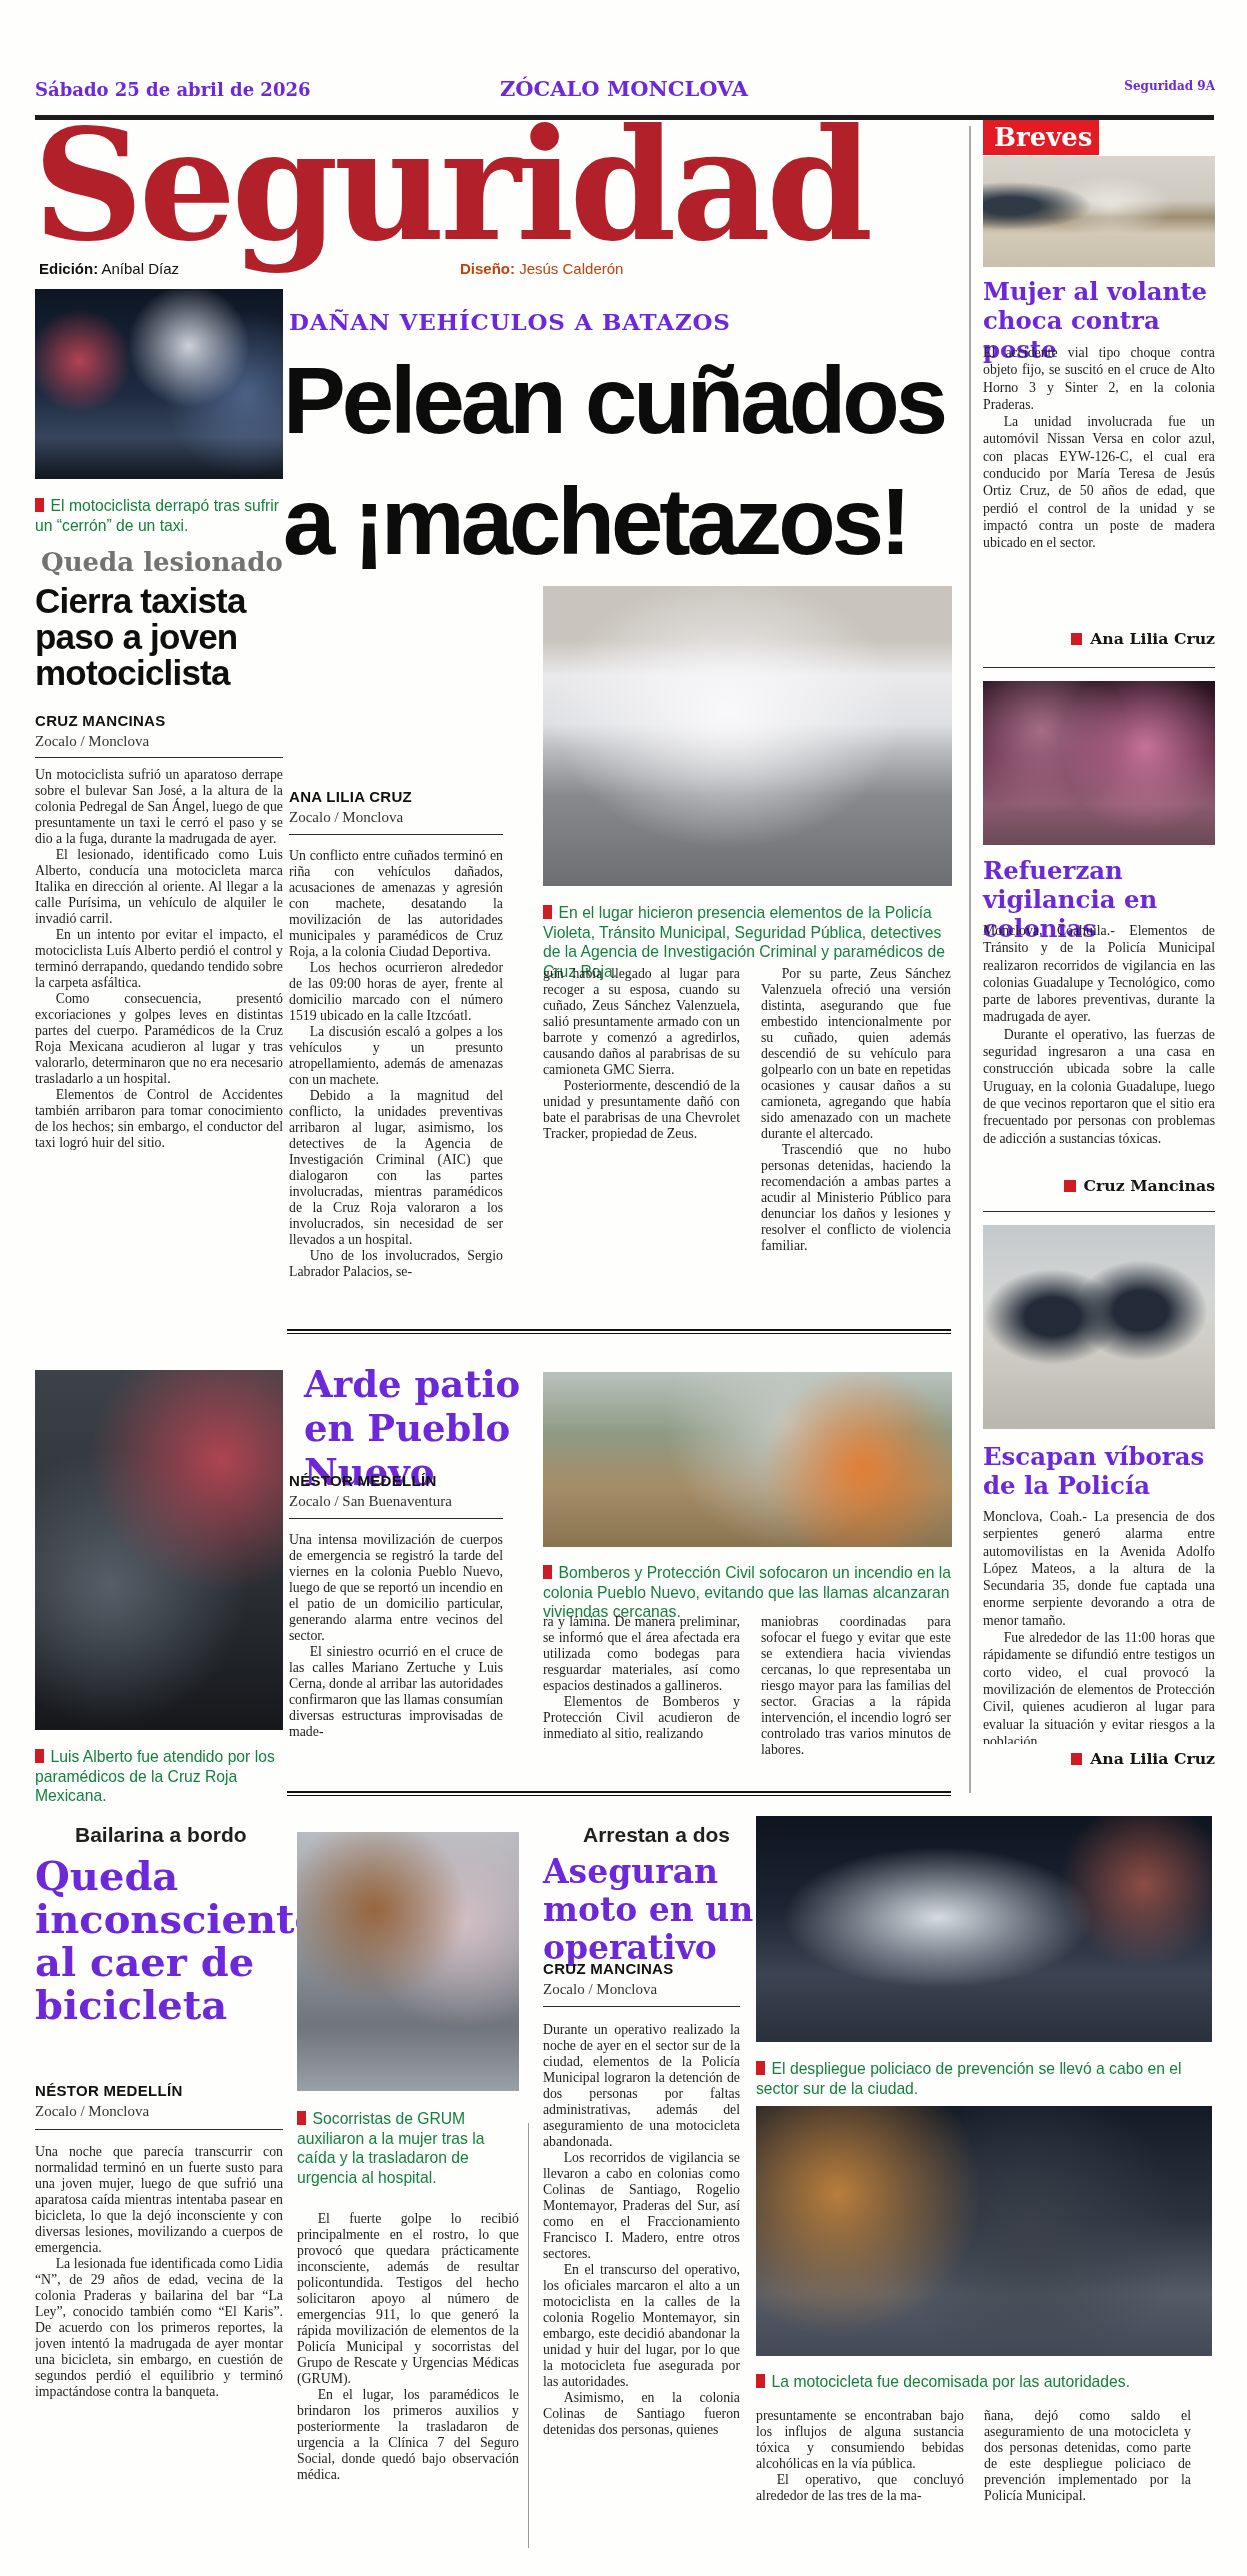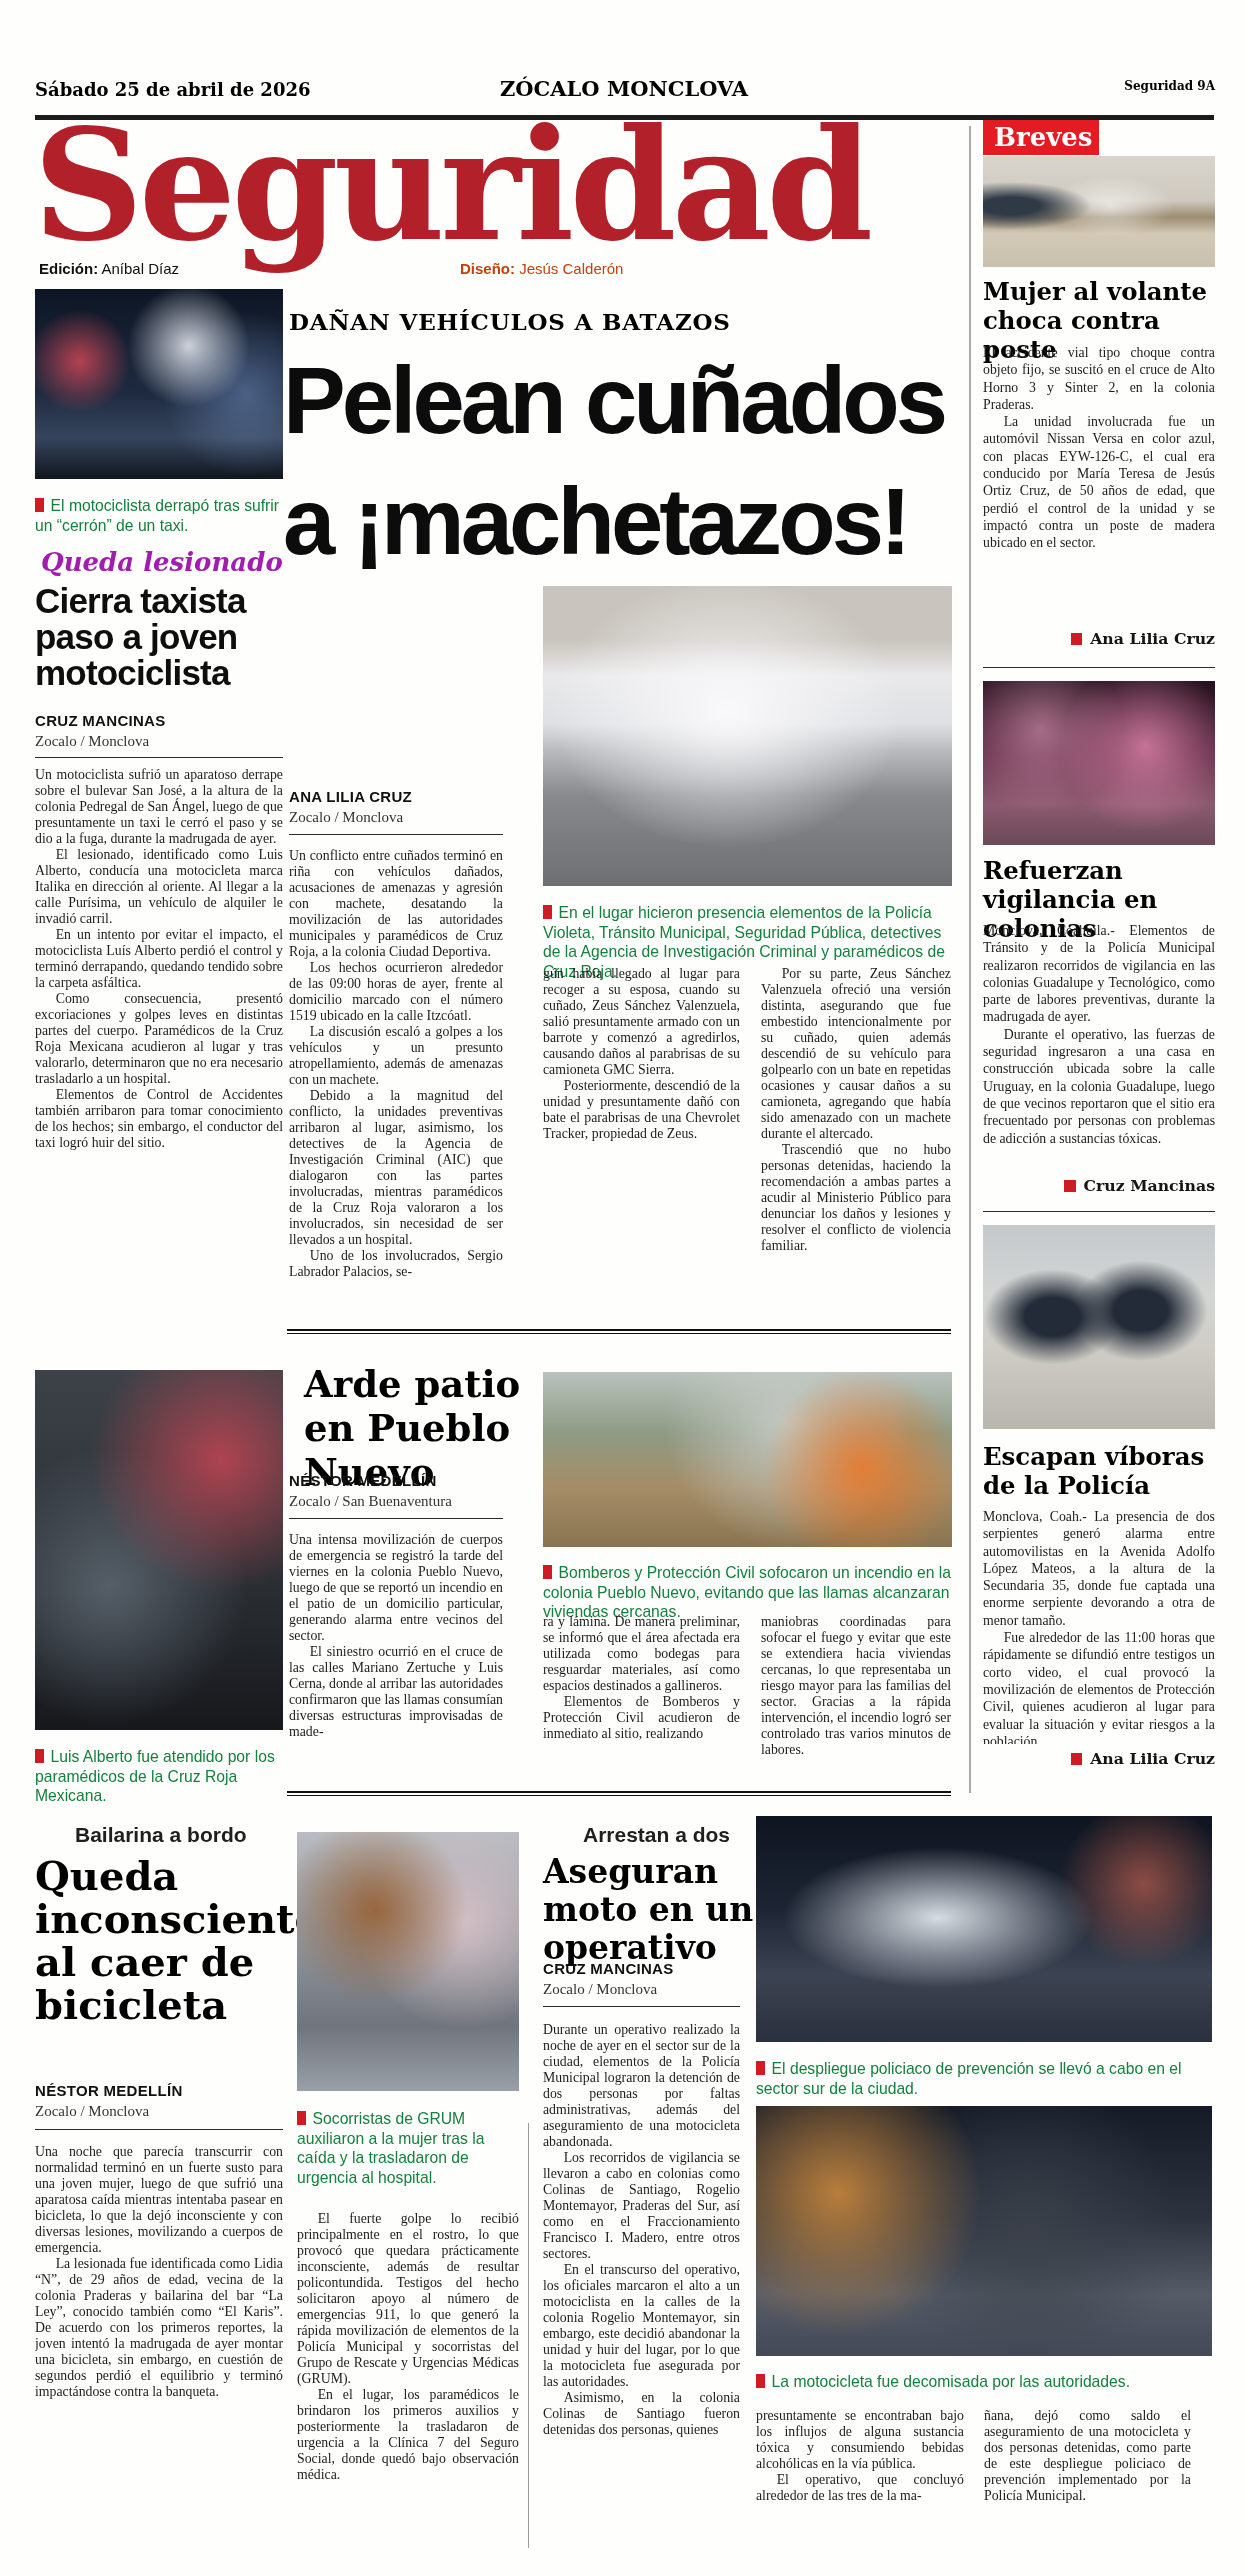--- a/index.html
+++ b/index.html
@@ -1,20 +1,20 @@
 <!DOCTYPE html>
 <html style="font-size:12.6px"><head>
 <meta charset="utf-8">
 <style>
   html,body{margin:0;padding:0;background:#e9e9e9;}
   .page{position:relative;width:1248px;height:2576px;background:#fefefd;overflow:hidden;
         font-family:"Liberation Serif",serif;color:#1b1b1b;}
   .abs{position:absolute;}
   .sans{font-family:"Liberation Sans",sans-serif;}
-  .hser{font-family:"DejaVu Serif",serif;font-weight:bold;color:#000000;}
+  .hser{font-family:"DejaVu Serif",serif;font-weight:bold;color:#6d28d9;}
   .just{text-align:justify;}
   .body-text{font-size:13.8px;line-height:16px;color:#1c1c1c;overflow:hidden;}
   .body-text p{margin:0;}
   .body-text p + p, .body-text p.ind{text-indent:1.5em;}
   .rail-text{font-size:13.8px;line-height:17.3px;}
   .caption{font-family:"Liberation Sans",sans-serif;font-weight:normal;font-size:15.7px;line-height:19.7px;color:#15803d;margin-top:8px;}
   .capsq{display:inline-block;width:8.6px;height:13.4px;background:#cf1b24;margin-right:7px;vertical-align:-0.8px;}
   .credit{font-family:"DejaVu Serif",serif;font-weight:bold;font-size:15.7px;text-align:right;color:#151515;}
   .credit .sq{display:inline-block;width:11.8px;height:11.8px;background:#cf1b24;margin-right:7.9px;vertical-align:-0.8px;}
   .rule{background:#1c1c1c;}
@@ -89,21 +89,21 @@
     <p>Fue alrededor de las 11:00 horas que rápidamente se difundió entre testigos un corto video, el cual provocó la movilización de elementos de Protección Civil, quienes acudieron al lugar para evaluar la situación y evitar riesgos a la población.</p>
   </div>
   <div class="abs credit" style="left:983px;top:1749px;width:232px;">
     <span class="sq"></span><span>Ana Lilia Cruz</span>
   </div>
 
   <div class="ph ph-crash" style="left:35px;top:289px;width:248px;height:190px;"></div>
   <div class="abs caption" style="left:35px;top:488px;width:248px;">
     <span class="capsq"></span><span>El motociclista derrapó tras sufrir un “cerrón” de un taxi.</span>
   </div>
-  <div class="abs hser" style="left:41px;top:547px;font-size:26px;color:#a21caf;font-style:italic;">Queda lesionado</div>
+  <div class="abs hser" style="left:41px;top:547px;font-size:26px;color:#737373;">Queda lesionado</div>
   <div class="abs sans" style="left:35px;top:583px;width:259px;font-size:35px;line-height:36px;font-weight:bold;letter-spacing:-0.8px;color:#0e0e0e;">Cierra taxista paso a joven motociclista</div>
   <div class="abs byl-name" style="left:35px;top:712px;">CRUZ MANCINAS</div>
   <div class="abs byl-agency" style="left:35px;top:733px;">Zocalo / Monclova</div>
   <div class="abs thinrule" style="left:35px;top:757px;width:248px;"></div>
   <div class="abs body-text just" style="left:35px;top:767px;width:248px;height:574px;">
     <p>Un motociclista sufrió un aparatoso derrape sobre el bulevar San José, a la altura de la colonia Pedregal de San Ángel, luego de que presuntamente un taxi le cerró el paso y se dio a la fuga, durante la madrugada de ayer.</p>
     <p>El lesionado, identificado como Luis Alberto, conducía una motocicleta marca Italika en dirección al oriente. Al llegar a la calle Purísima, un vehículo de alquiler le invadió carril.</p>
     <p>En un intento por evitar el impacto, el motociclista Luís Alberto perdió el control y terminó derrapando, quedando tendido sobre la carpeta asfáltica.</p>
     <p>Como consecuencia, presentó excoriaciones y golpes leves en distintas partes del cuerpo. Paramédicos de la Cruz Roja Mexicana acudieron al lugar y tras valorarlo, determinaron que no era necesario trasladarlo a un hospital.</p>
     <p>Elementos de Control de Accidentes también arribaron para tomar conocimiento de los hechos; sin embargo, el conductor del taxi logró huir del sitio.</p>

